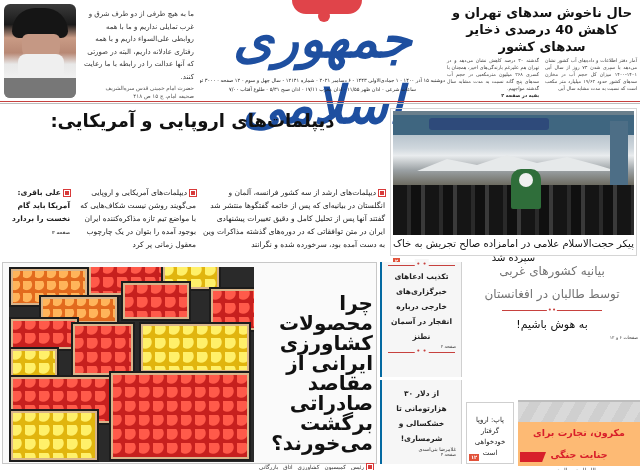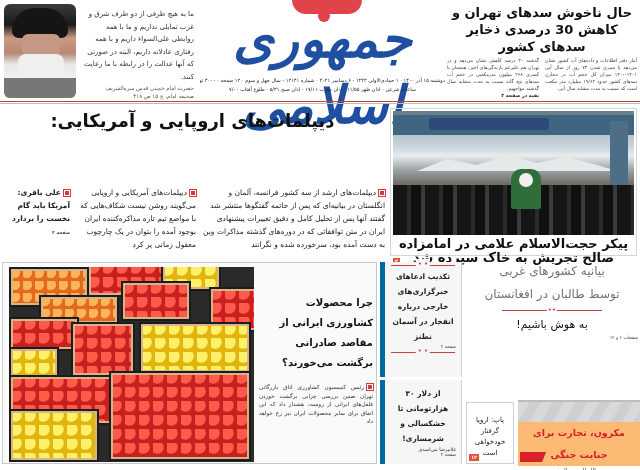--- a/index.html
+++ b/index.html
@@ -49,38 +49,38 @@
   .funeral { position: absolute; left: 390px; top: 108px; width: 247px; height: 148px; border: 1px solid #d5d5d5; }
   .funeral-photo { position: absolute; left: 2px; top: 2px; width: 241px; height: 124px; overflow: hidden;
     background: linear-gradient(180deg,#6a7f8c 0%,#6a7f8c 8%,#2c3e50 8%,#2c3e50 12%,#a8b7c2 12%,#cfd7dd 30%,#e9ecee 36%,#9aa0a3 48%,#6c6a5f 60%,#2b2b2b 70%,#1d1d1d 100%); }
   .gate-band { position:absolute; left:0; top:4px; width:241px; height:20px; background:#3f6680; }
   .gate-band:after { content:""; position:absolute; left:36px; top:3px; width:120px; height:12px; background:#2e4a7a; border-radius: 3px; }
   .gate-pillar { position:absolute; right:6px; top:10px; width:18px; height:112px; background:#4d6e86; }
   .mountains { position:absolute; left:24px; top:40px; width:200px; height:20px; background:#e6e9ea; clip-path: polygon(0 100%,15% 40%,30% 70%,45% 20%,60% 60%,75% 30%,90% 70%,100% 100%); }
   .crowd { position:absolute; left:0; bottom:0; width:241px; height:50px; background: repeating-linear-gradient(90deg,#151515 0 14px,#2a2a2a 14px 18px,#101010 18px 28px,#3a3a3a 28px 32px); }
   .coffin { position:absolute; left:118px; top:58px; width:30px; height:40px; background:#2f6e3a; border-radius:10px 10px 2px 2px; }
   .coffin:before { content:""; position:absolute; left:8px; top:4px; width:14px; height:14px; background:#f0f0f0; border-radius:50%; }
-  .funeral-caption { position: absolute; left: 0; top: 128px; width: 245px; font-size: 13px; font-weight: bold; line-height: 14px; text-align: center; color: #111; }
+  .funeral-caption { position: absolute; left: 0; top: 128px; width: 245px; font-size: 10px; font-weight: normal; line-height: 14px; text-align: center; color: #111; }
   .page-badge { display:inline-block; background:#e2523a; color:#fff; font-size:5px; font-weight:bold; padding:0 2px; line-height:7px; }
   .funeral-badge { position:absolute; left:2px; bottom:-10px; }
 
   
   .produce { position: absolute; left: 2px; top: 262px; width: 375px; height: 202px; border: 1px solid #c8c8c8; background: #fafafa; }
   .produce-photo { position: absolute; left: 6px; top: 4px; width: 245px; height: 195px; overflow: hidden; background: #2a2a2a; }
   .crate { position: absolute; border: 2px solid #1c1c1c; box-shadow: inset 0 0 0 2px #d8b48a; }
   .red { background: radial-gradient(circle at 30% 30%,#ff5a4a 0 6px,transparent 7px) 0 0/14px 14px, #c7201e; }
   .yellow { background: radial-gradient(circle at 30% 30%,#fff06a 0 6px,transparent 7px) 0 0/14px 14px, #e1b50e; }
   .orange { background: radial-gradient(circle at 30% 30%,#ffb45a 0 5px,transparent 6px) 0 0/12px 12px, #e26a1d; }
   .produce-text { position: absolute; left: 256px; top: 30px; width: 114px; }
-  .produce-headline { font-size: 10px; font-weight: bold; line-height: 20px; color: #111; text-align: right; }
+  .produce-headline { font-size: 20px; font-weight: bold; line-height: 20px; color: #111; text-align: right; }
   .produce-body { font-size: 5.6px; line-height: 8.6px; color: #333; text-align: justify; margin-top: 10px; }
   .produce-body p { margin-bottom: 7px; }
 
   
-  .narrow { position: absolute; left: 380px; width: 82px; text-align: center; border-left: 5px solid #0369a1; border-right: 1px solid #d0d0d0; background: #f6f6f6; }
+  .narrow { position: absolute; left: 380px; width: 82px; text-align: center; border-left: 2px solid #0369a1; border-right: 1px solid #d0d0d0; background: #f6f6f6; }
   .narrow1 { top: 262px; height: 115px; }
   .narrow2 { top: 380px; height: 84px; }
   .divider-dot { position: relative; height: 1px; background: #c7413e; margin: 3px 6px; }
   .divider-dot:after { content:"• •"; position:absolute; left:50%; top:-6px; transform:translateX(-50%); font-size:7px; color:#c7413e; background:#f6f6f6; padding:0 2px; line-height:10px; }
   .narrow-title { font-size: 7.5px; font-weight: bold; line-height: 15px; color: #222; padding: 0 4px; }
   .narrow-author { font-size: 5px; color: #333; text-align: right; padding: 0 5px; }
   .narrow-ref { font-size: 4.5px; color: #444; text-align: right; padding: 0 5px; }
 
   
   .taliban { position: absolute; left: 466px; top: 260px; width: 172px; height: 130px; text-align: center; }
@@ -124,21 +124,21 @@
   <div class="logo-wrap">
     <div class="logo-splash"></div>
     <div class="logo">جمهوری اسلامی</div>
     <div class="dateline">
       <div>دوشنبه ۱۵ آذر ۱۴۰۰ - ۱ جمادی‌الاولی ۱۴۴۳ - ۶ دسامبر ۲۰۲۱ - شماره ۱۲۱۴۱ - سال چهل و سوم - ۱۲ صفحه - ۳۰۰۰ تومان</div>
       <div>ساعات شرعی - اذان ظهر ۱۱/۵۵ - اذان مغرب ۱۷/۱۱ - اذان صبح ۵/۳۱ - طلوع آفتاب ۷/۰۰</div>
     </div>
   </div>
 
   <div class="dams">
-    <div class="dams-title">حال ناخوش سدهای تهران و کاهش 30 درصدی ذخایر سدهای کشور</div>
+    <div class="dams-title">حال ناخوش سدهای تهران و کاهش 40 درصدی ذخایر سدهای کشور</div>
     <div class="dams-body">
       <div class="dams-col">آمار دفتر اطلاعات و داده‌های آب کشور نشان می‌دهد با سپری شدن ۷۳ روز از سال آبی ۱۴۰۱-۱۴۰۰ میزان کل حجم آب در مخازن سدهای کشور حدود ۱۹/۶۲ میلیارد متر مکعب است که نسبت به مدت مشابه سال آبی</div>
       <div class="dams-col">
         <span>گذشته ۳۰ درصد کاهش نشان می‌دهد و در تهران هم علیرغم بارندگی‌های اخیر، همچنان با کسری ۲۶۸ میلیون مترمکعبی در حجم آب سدهای پنج گانه نسبت به مدت مشابه سال گذشته مواجهیم.</span><br>
         <span class="dams-more">بقیه در صفحه ۲</span>
       </div>
     </div>
   </div>
 </div>
 <div class="rule-red"></div>

